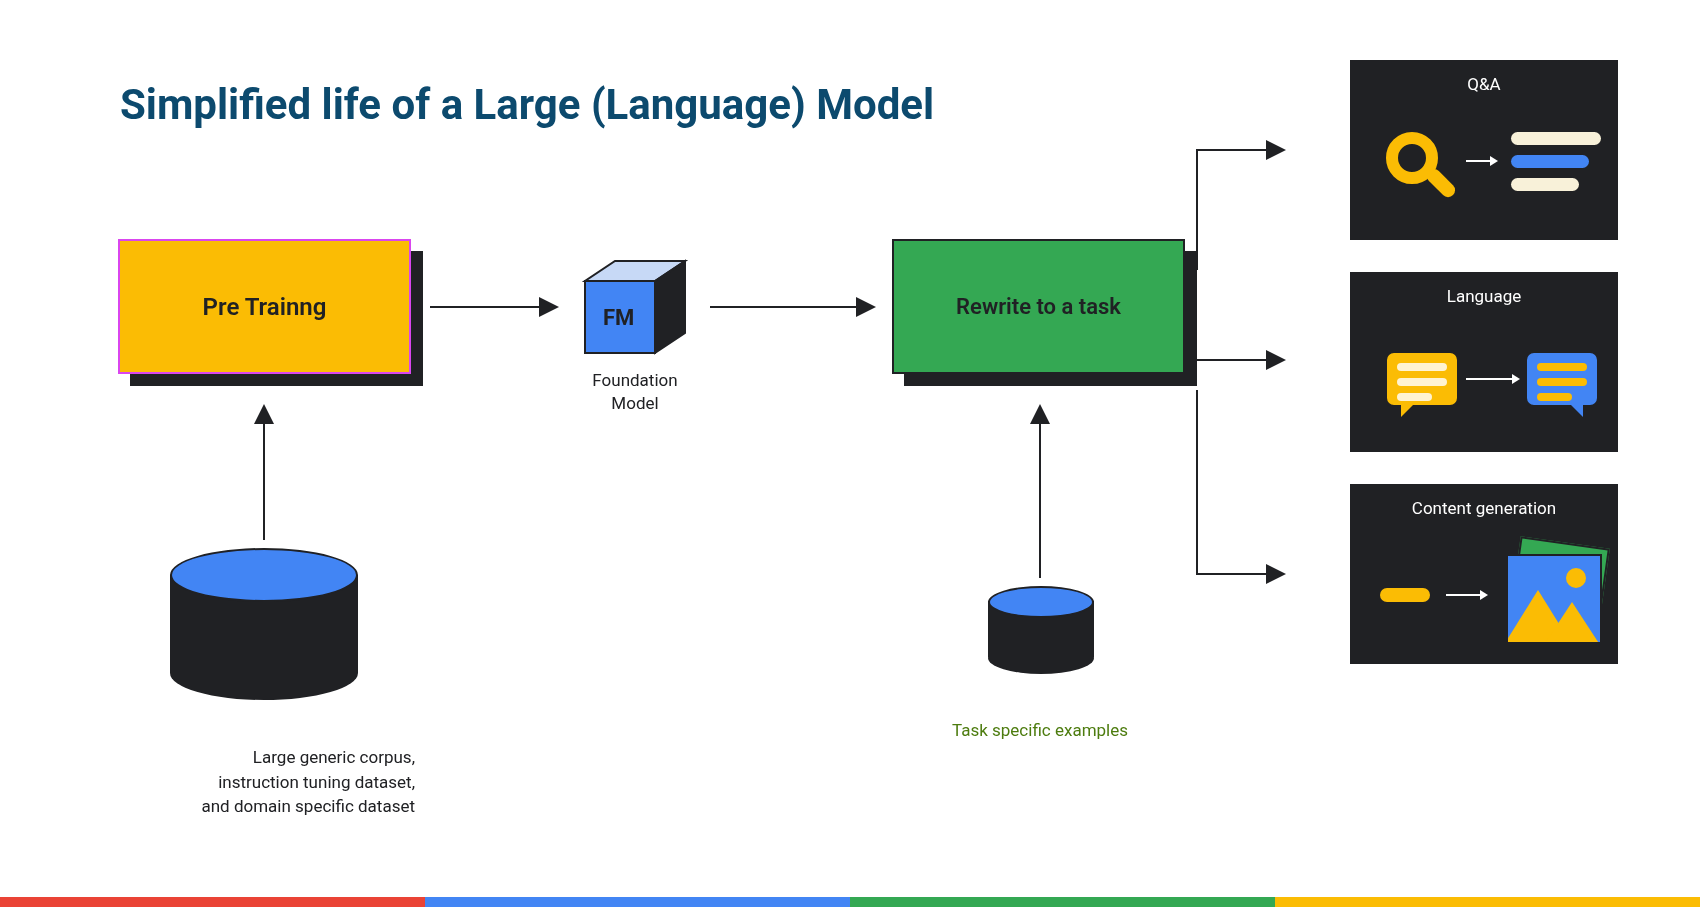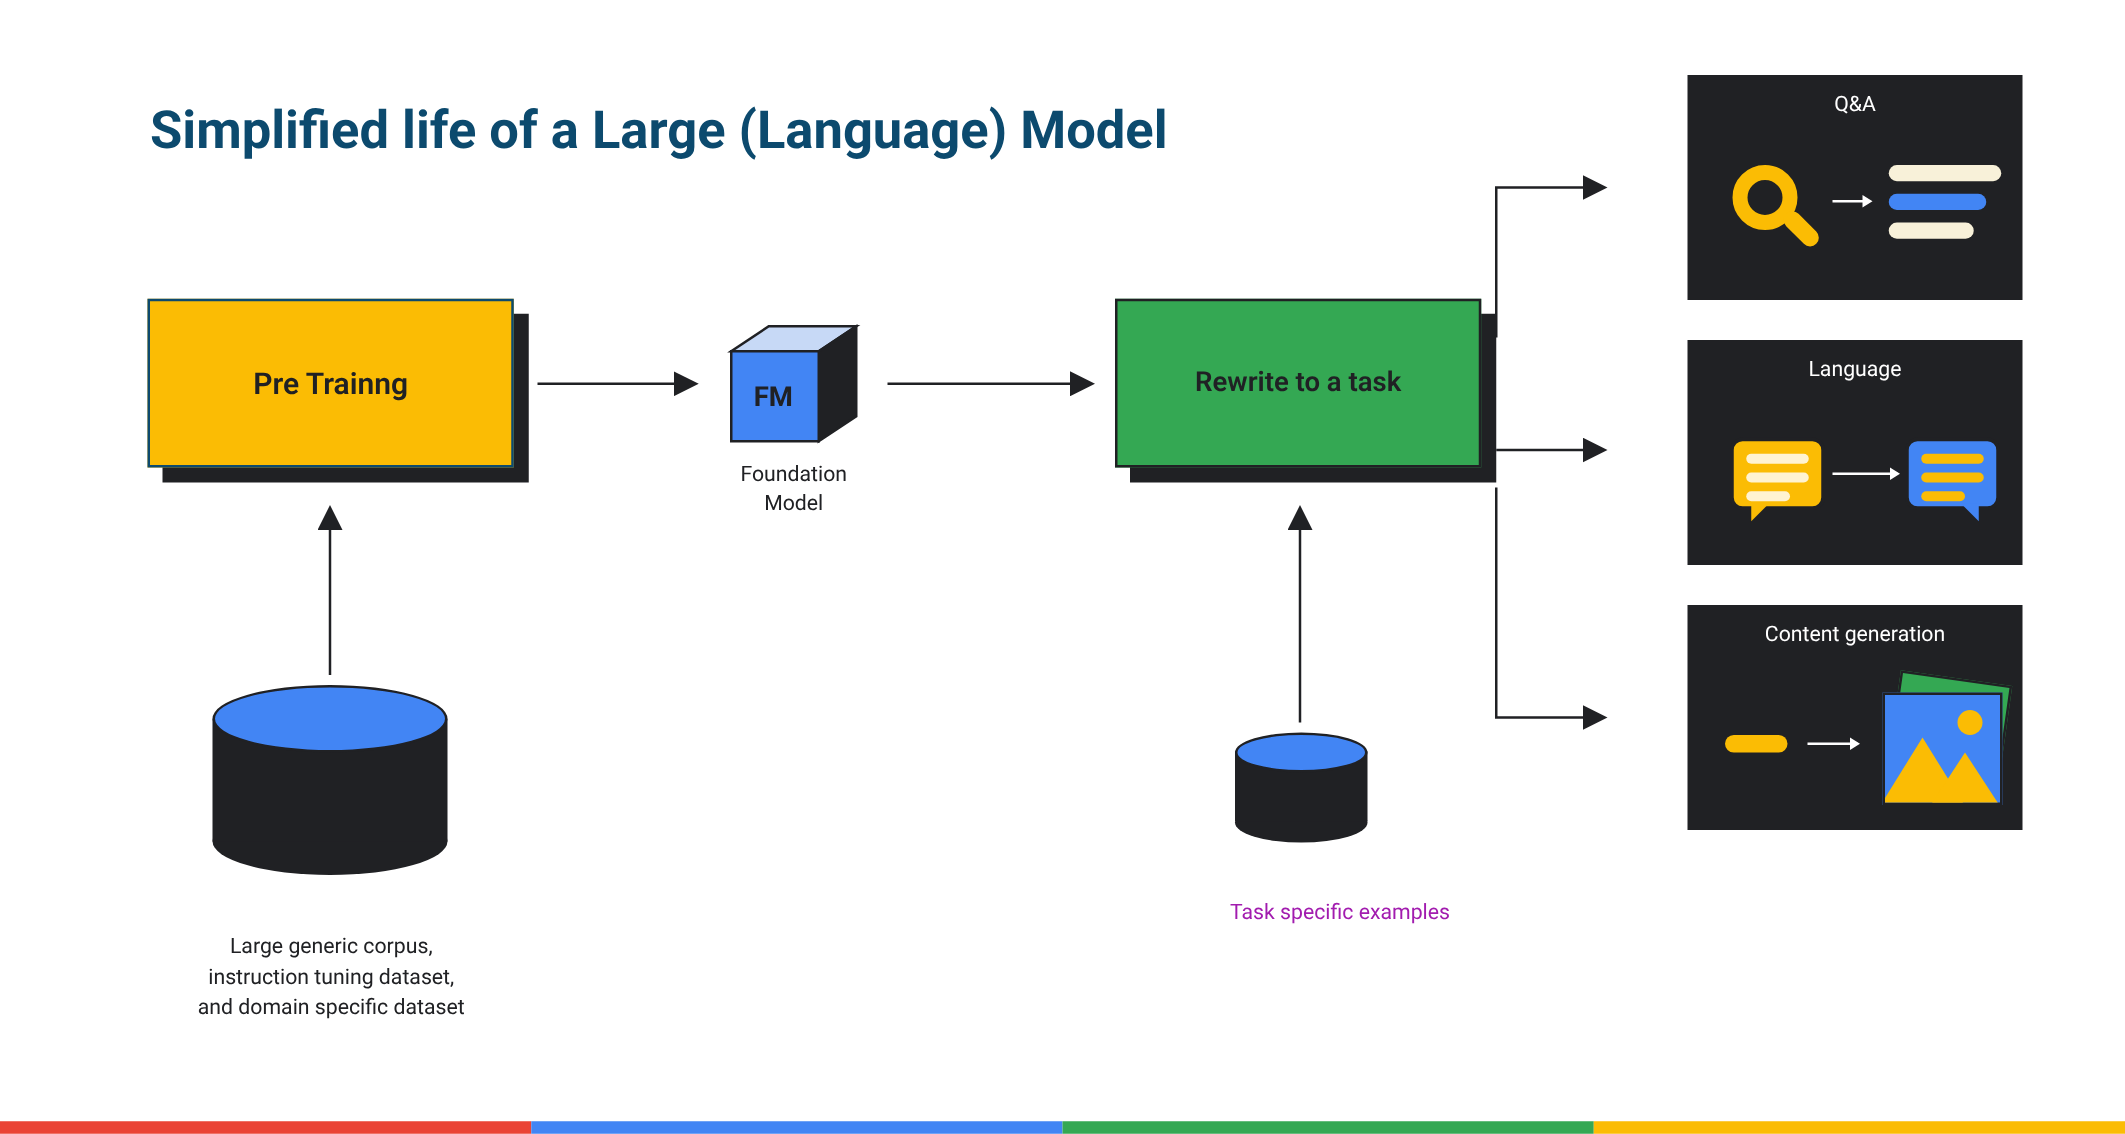--- a/index.html
+++ b/index.html
@@ -24,21 +24,21 @@
     position: absolute;
     left: 130px; top: 251px;
     width: 293px; height: 135px;
     background: #202124;
   }
   .pretraining-box {
     position: absolute;
     left: 118px; top: 239px;
     width: 293px; height: 135px;
     background: #FBBC04;
-    border: 2px solid #0c4a6e;
+    border: 2px solid #d946ef;
     display: flex; align-items: center; justify-content: center;
     font-size: 24px; font-weight: 600; color: #202124;
   }
   
   .fm-cube {
     position: absolute;
     left: 575px; top: 255px;
     width: 120px; height: 120px;
   }
   .fm-label {
@@ -90,21 +90,21 @@
     left: 0; top: 0;
     width: 188px; height: 54px;
     background: #4285F4;
     border: 2px solid #202124;
     border-radius: 50%;
   }
   .cyl-large-caption {
     position: absolute;
     left: 115px; top: 745px;
     width: 300px;
-    text-align: center;
+    text-align: right;
     font-size: 17px;
     color: #202124;
     line-height: 1.45;
   }
   
   .cyl-small {
     position: absolute;
     left: 988px; top: 586px;
     width: 106px; height: 86px;
   }
@@ -126,23 +126,23 @@
     left: 0; top: 0;
     width: 106px; height: 32px;
     background: #4285F4;
     border: 2px solid #202124;
     border-radius: 50%;
   }
   .cyl-small-caption {
     position: absolute;
     left: 920px; top: 720px;
     width: 240px;
-    text-align: right;
+    text-align: center;
     font-size: 17px;
-    color: #a21caf;
+    color: #4d7c0f;
   }
   
   .card {
     position: absolute;
     width: 268px; height: 180px;
     background: #202124;
     color: #ffffff;
     padding: 14px 16px;
     margin-left: 48px;
   }

